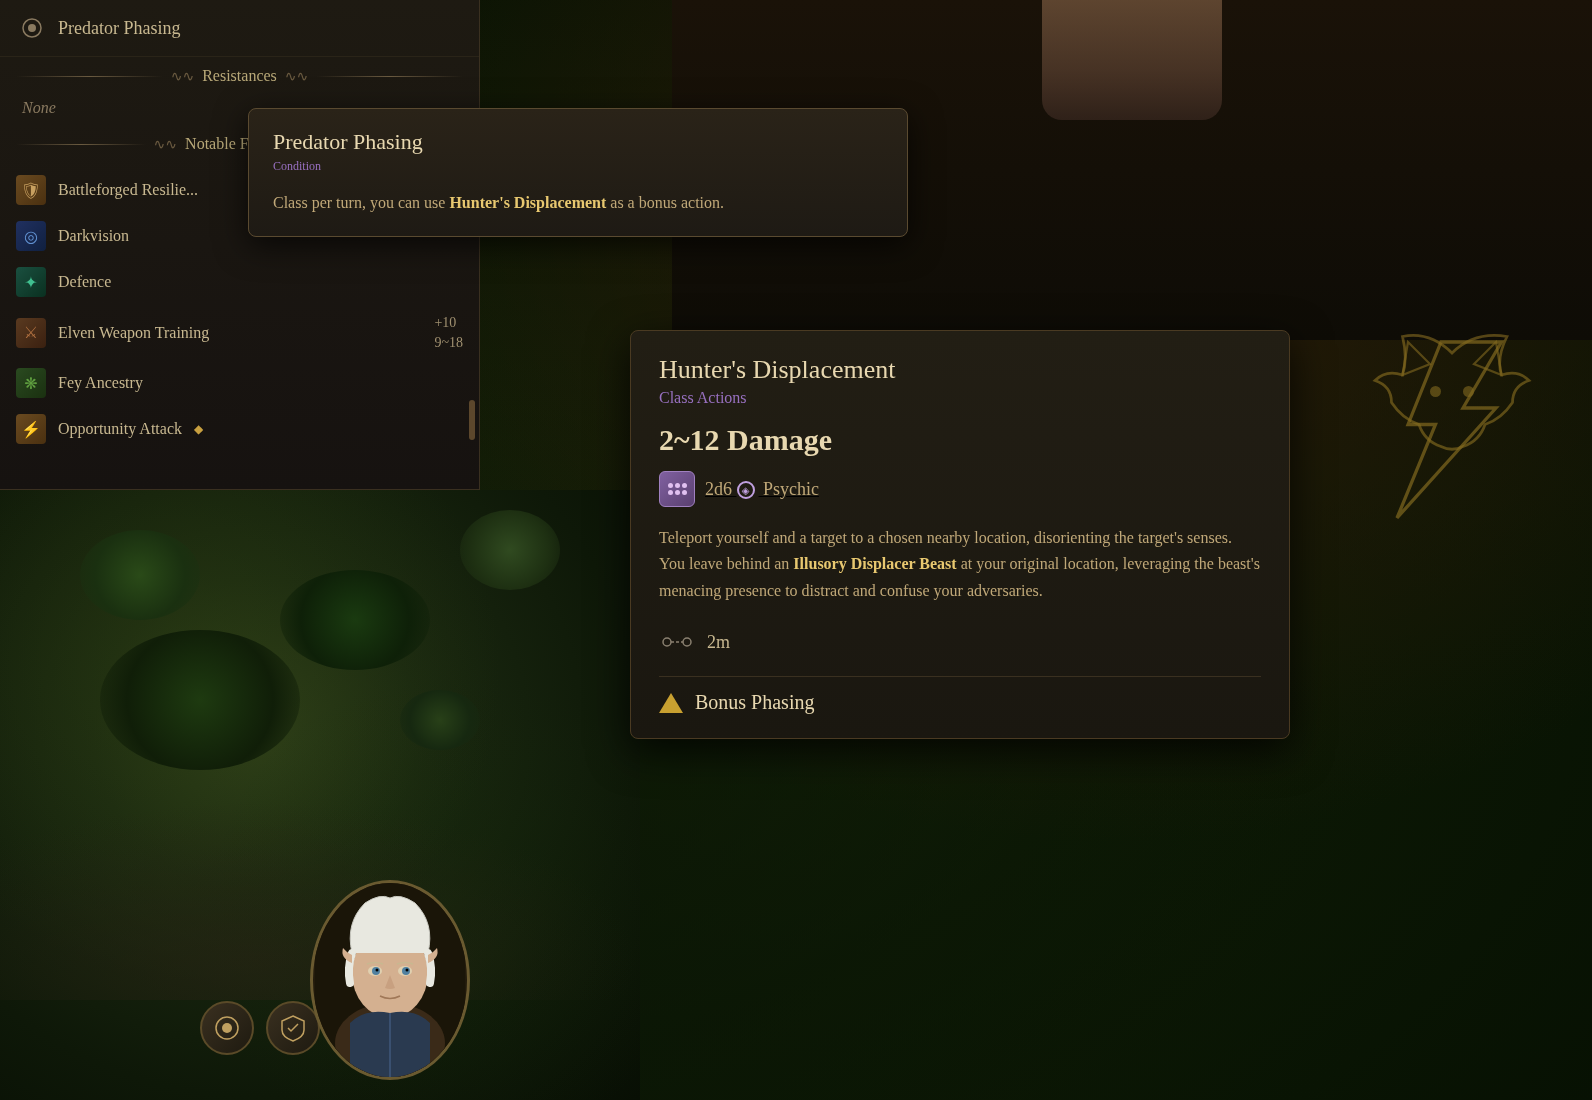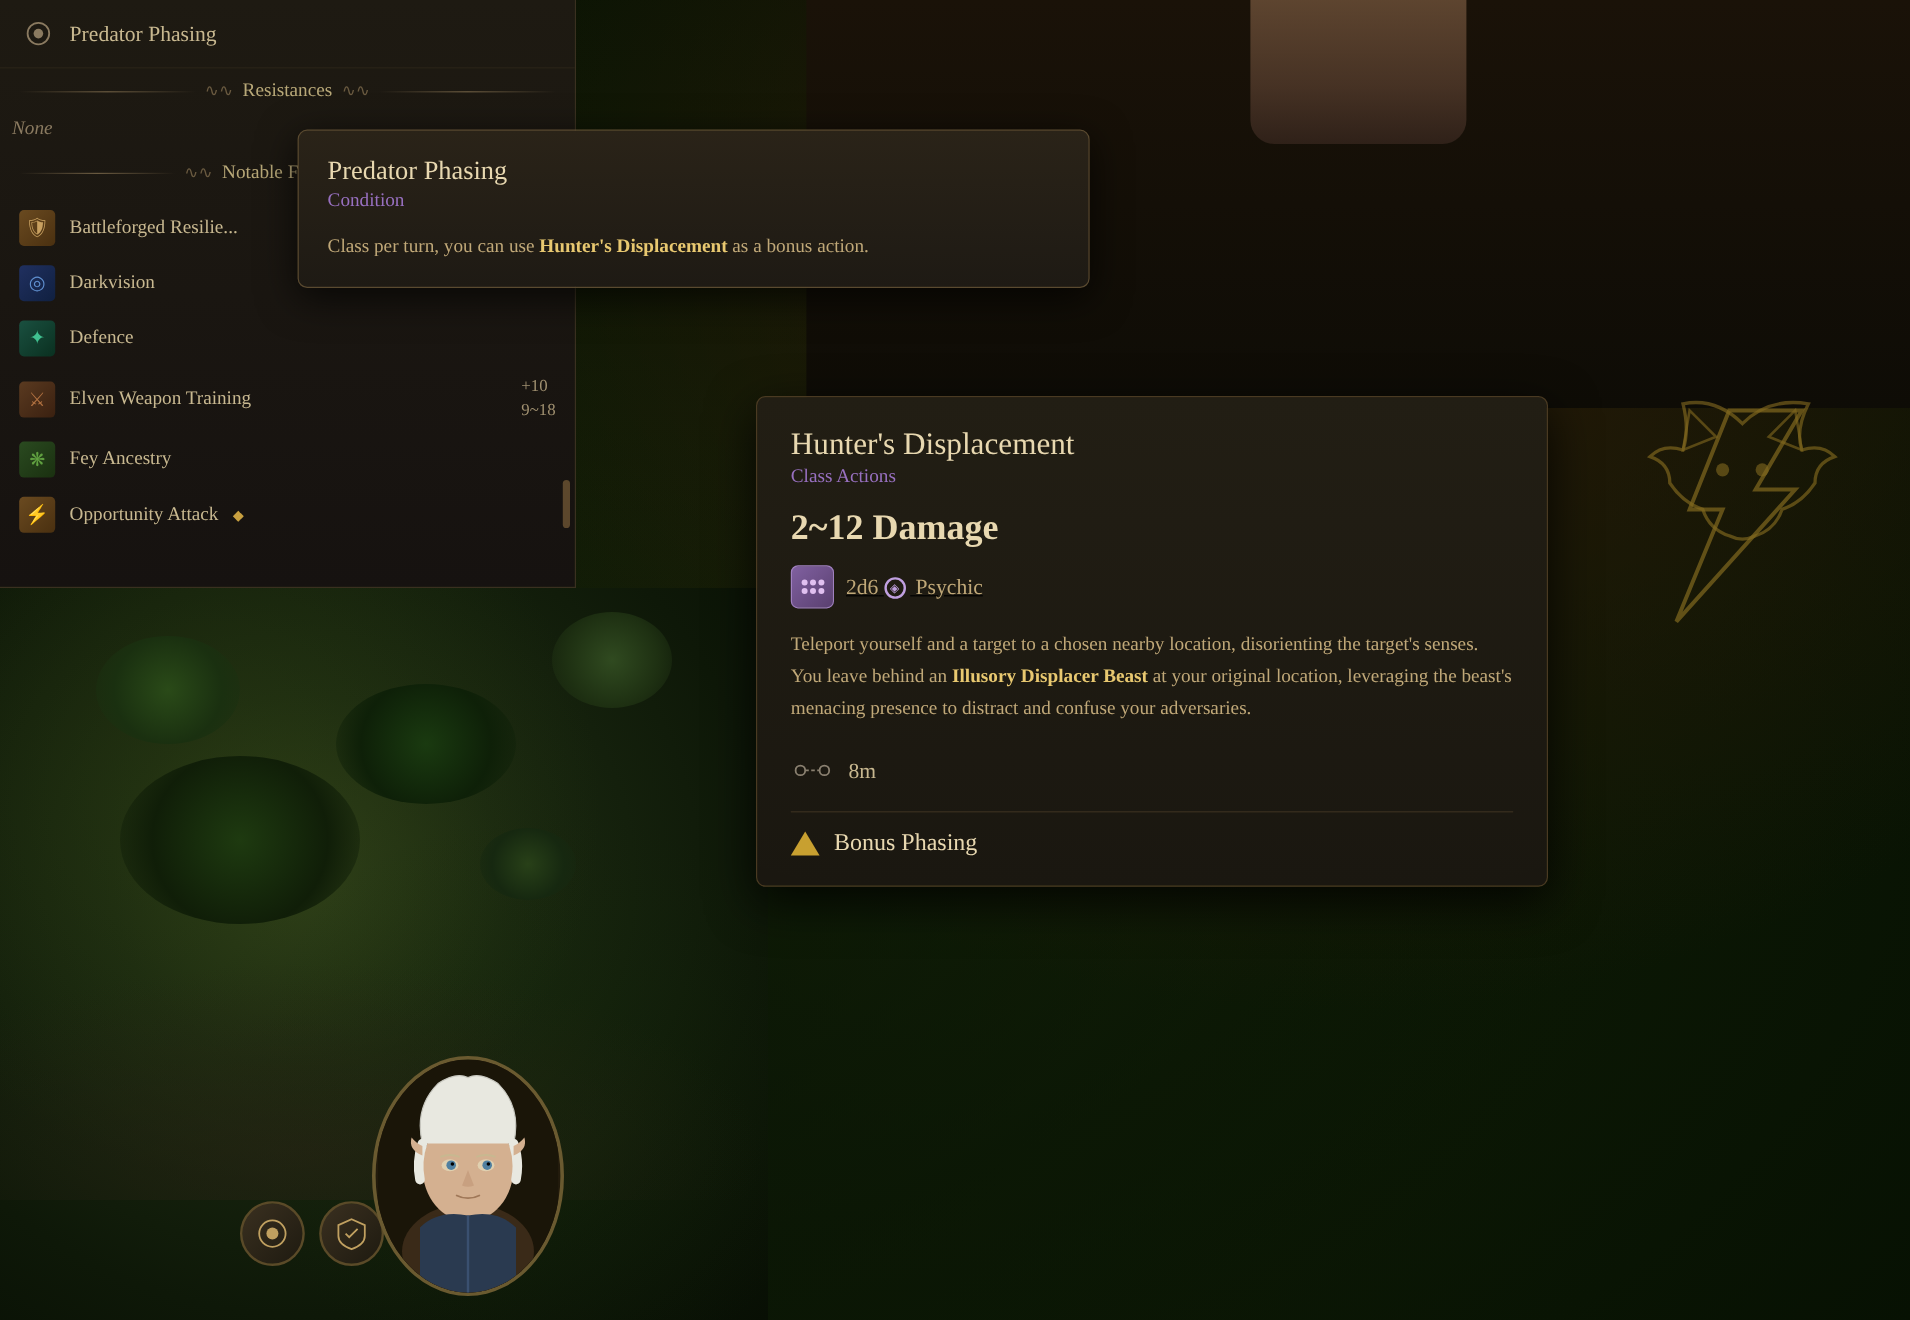--- a/index.html
+++ b/index.html
@@ -84,21 +84,21 @@
       color: #6a5a40;
       font-size: 14px;
     }
 
     .section-title {
       color: #b8a878;
       font-size: 16px;
     }
 
     .none-text {
-      padding: 4px 10px 8px;
+      padding: 4px 22px 8px;
       color: #8a7a60;
       font-size: 16px;
       font-style: italic;
     }
 
     .features-list {
       padding: 4px 0;
     }
 
     .feature-item {
@@ -160,21 +160,21 @@
 
     .tooltip-title {
       color: #e8d8b0;
       font-size: 22px;
       font-weight: normal;
       margin-bottom: 4px;
     }
 
     .tooltip-type {
       color: #9870c0;
-      font-size: 16px;
+      font-size: 12px;
       margin-bottom: 16px;
     }
 
     .tooltip-body {
       color: #c0a878;
       font-size: 16px;
       line-height: 1.6;
     }
 
     .tooltip-link {
@@ -652,21 +652,21 @@
 
 
   <div class="stat-row">
     <div class="stat-icon range-icon">
       <svg width="36" height="36" viewBox="0 0 36 36">
         <circle cx="8" cy="18" r="4" fill="none" stroke="#8a8070" stroke-width="1.5"></circle>
         <circle cx="28" cy="18" r="4" fill="none" stroke="#8a8070" stroke-width="1.5"></circle>
         <line x1="12" y1="18" x2="24" y2="18" stroke="#8a8070" stroke-width="1.5" stroke-dasharray="3,2"></line>
       </svg>
     </div>
-    <span class="stat-value">8m</span>
+    <span class="stat-value">2m</span>
   </div>
 
   <div class="bonus-action-bar">
     <div class="bonus-triangle"></div>
     <span class="bonus-label">Bonus Phasing</span>
   </div>
 
 </div>
 
 </body></html>

